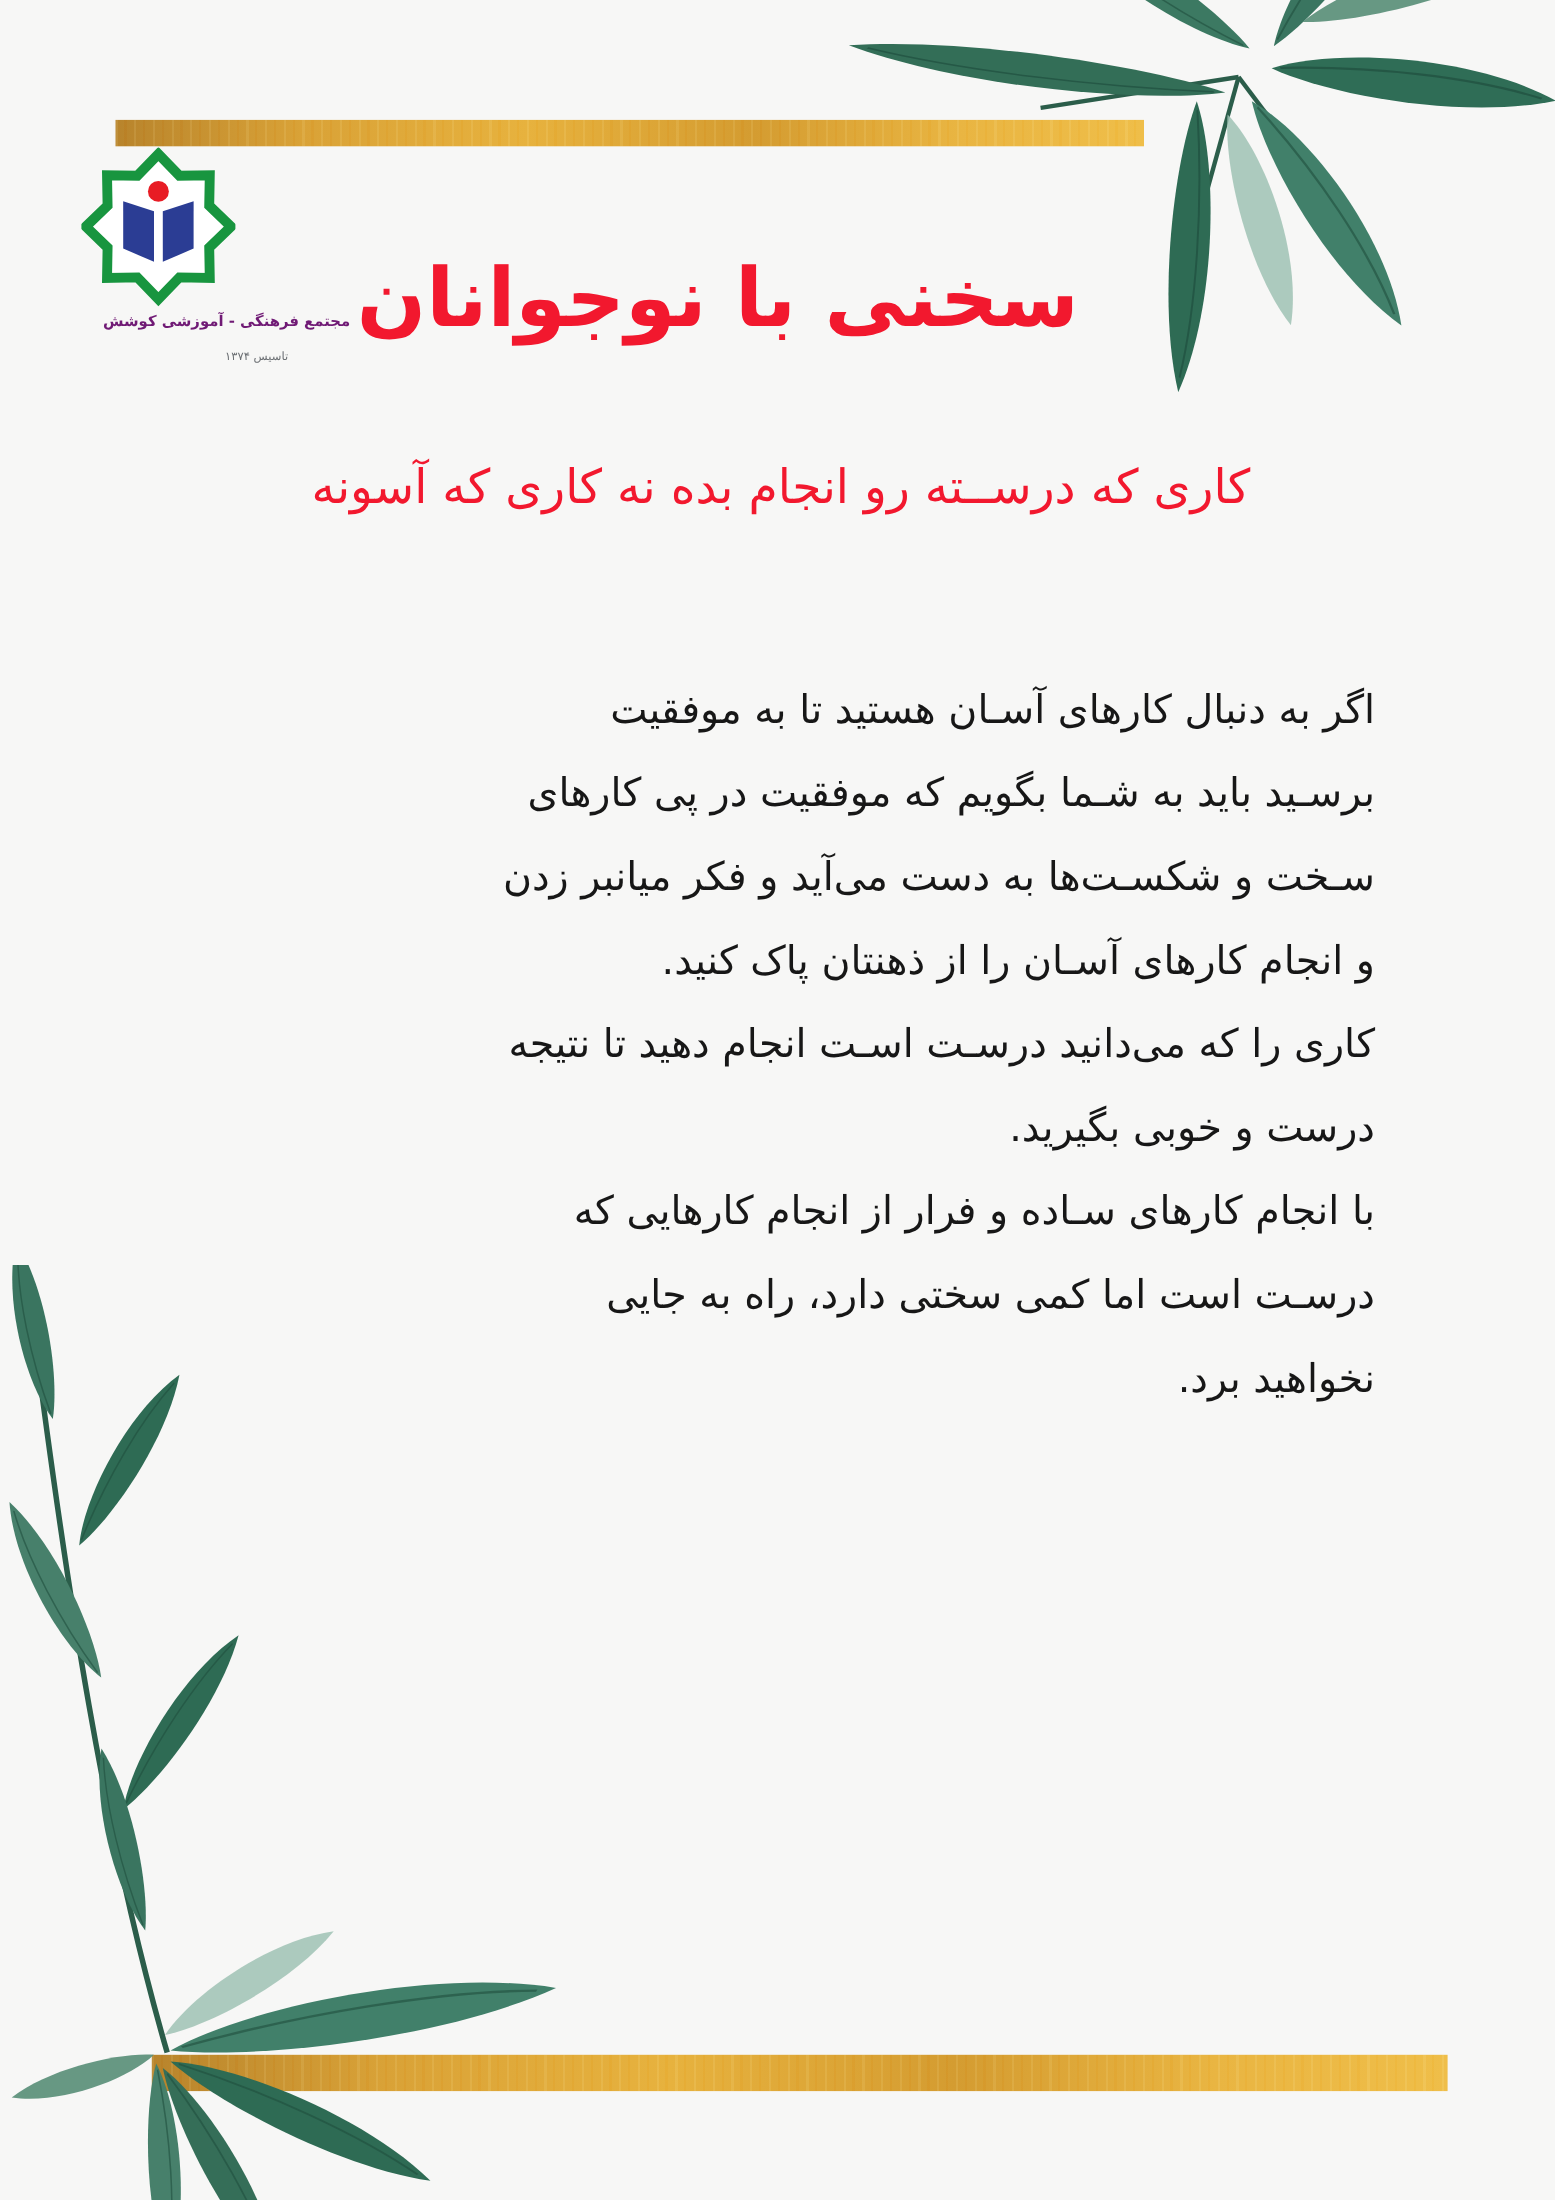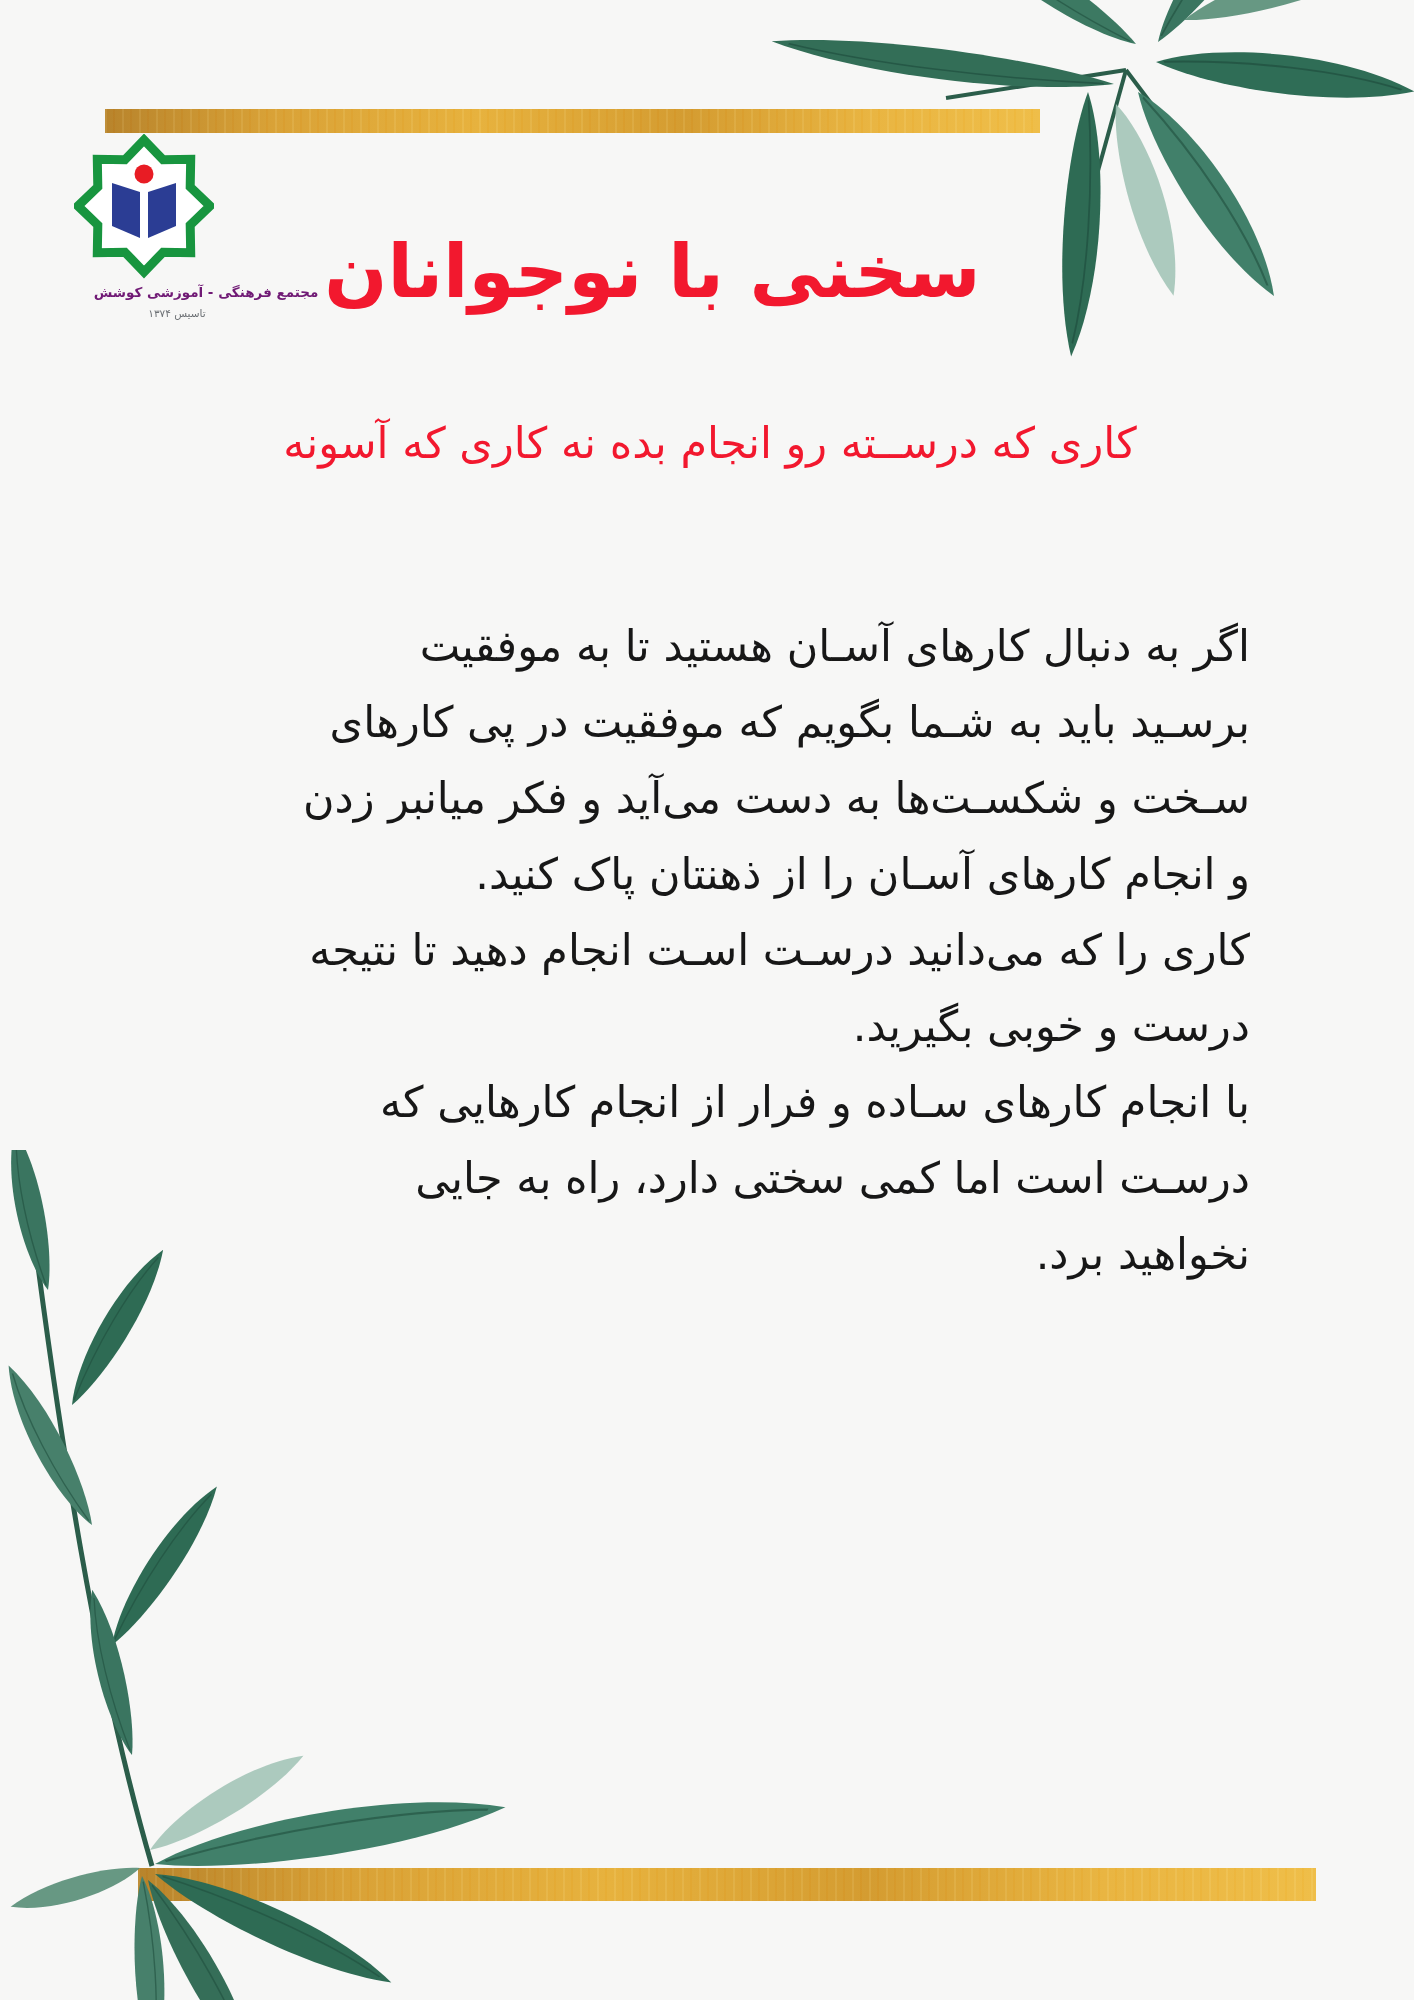--- a/index.html
+++ b/index.html
@@ -24,21 +24,21 @@
   .gold-bar.bottom{left:138px;top:1868px;width:1178px;height:33px;}
 
   
   .logo{position:absolute;left:74px;top:134px;width:260px;}
   .logo svg{display:block;}
   .logo-org{
     width:240px;margin-left:12px;margin-top:4px;text-align:center;
     font-size:13.5px;font-weight:bold;color:#701a75;direction:rtl;
   }
   .logo-est{
-    width:170px;margin-left:18px;margin-top:7px;text-align:center;
+    width:170px;margin-left:18px;margin-top:18px;text-align:right;
     font-size:10.5px;color:#6b6f73;direction:rtl;
   }
 
   
   .title{
     position:absolute;left:105px;top:228px;width:1095px;
     text-align:center;direction:rtl;
     font-size:74px;font-weight:bold;color:#f2182e;
     white-space:nowrap;
   }
@@ -46,21 +46,21 @@
     position:absolute;left:105px;top:418px;width:1210px;
     text-align:center;direction:rtl;
     font-size:43px;font-weight:normal;color:#f2182e;
     white-space:nowrap;
   }
 
   
   .body-text{
     position:absolute;top:608px;right:164px;left:120px;
     direction:rtl;text-align:right;
-    font-size:43px;line-height:76px;color:#171717;
+    font-size:36px;line-height:76px;color:#171717;
   }
   .body-text .line{white-space:nowrap;}
 
   
   .foliage{position:absolute;pointer-events:none;}
   .foliage.tr{right:0;top:0;width:660px;height:360px;}
   .foliage.bl{left:0;top:1150px;width:560px;height:850px;}
 </style>
 </head>
 <body>

